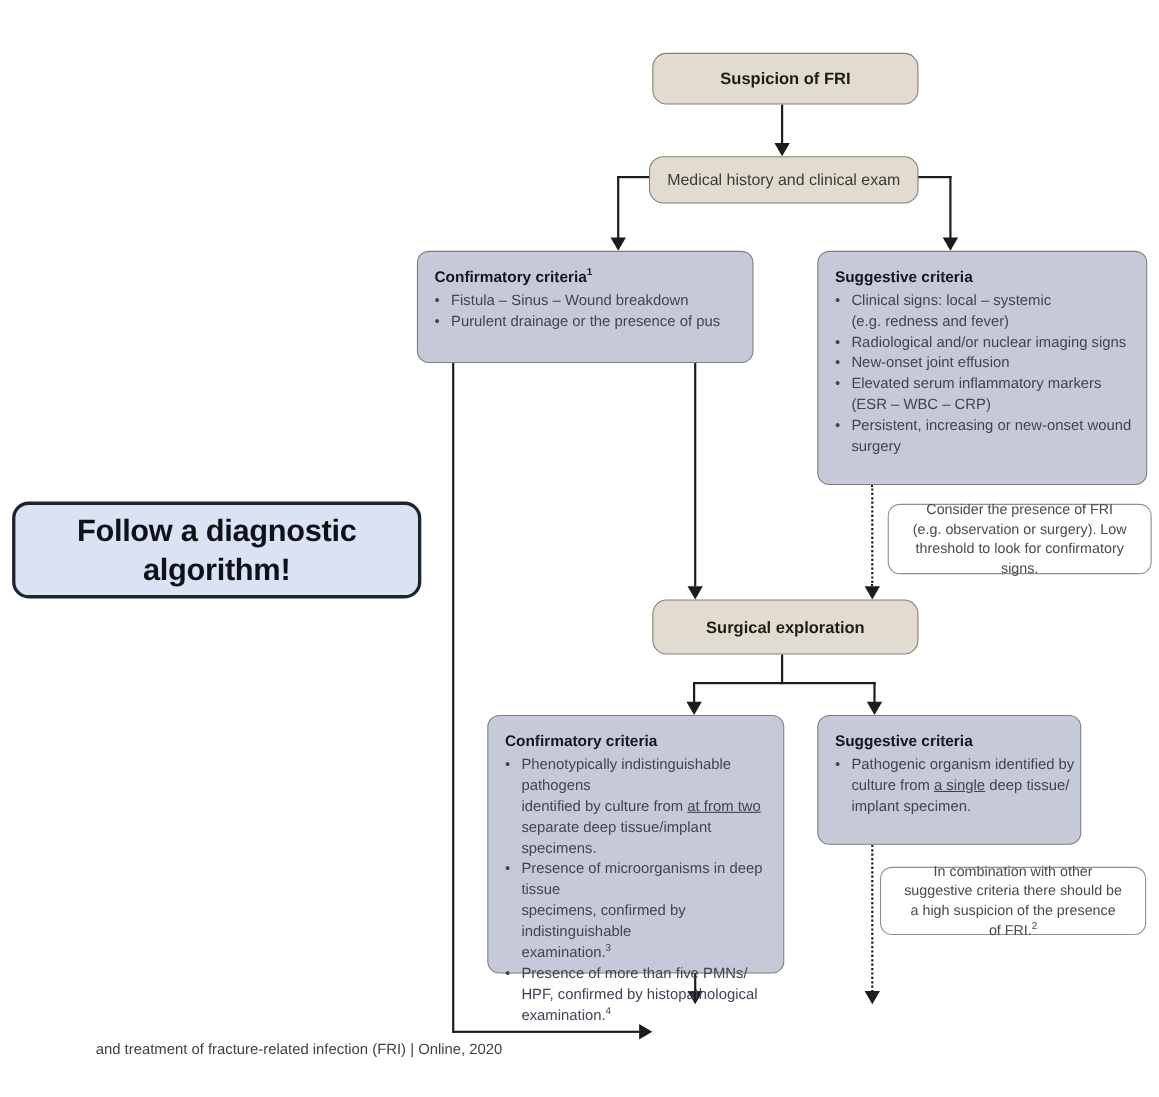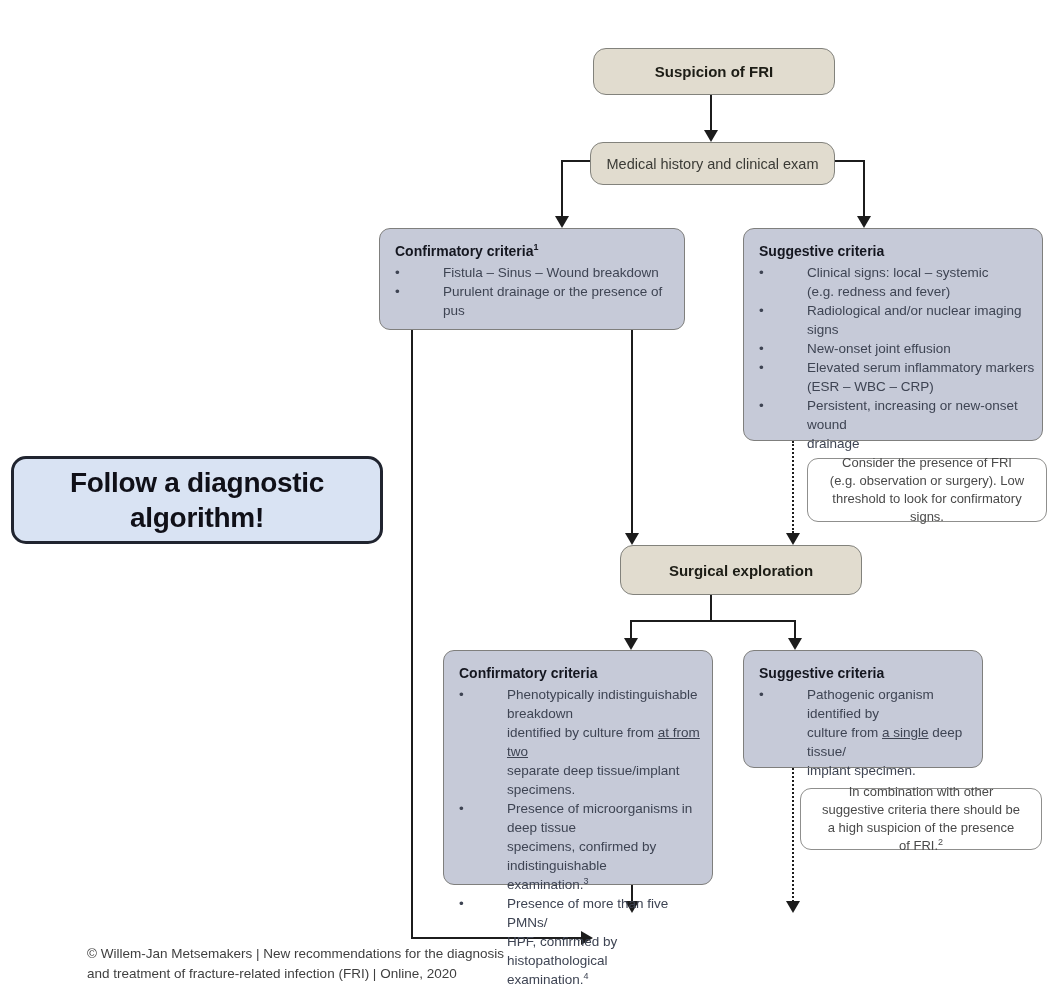--- a/index.html
+++ b/index.html
@@ -33,21 +33,21 @@
     background:var(--box-blue);
     border:1.6px solid #7f7f7d;
     border-radius:11px;
     padding:13px 3px 10px 15px;
     color:var(--body-slate);
     font-size:13.5px;line-height:19px;
   }
   .crit-title{font-weight:bold;color:var(--title-dark);font-size:14px;margin-bottom:2px;}
   .bullet-row{display:flex;}
   .dot{flex:0 0 15px;width:15px;}
-  .bullet-text{flex:1;margin-left:33px;}
+  .bullet-text{flex:1;}
   .u{text-decoration:underline;}
   sup{font-size:9px;line-height:0;vertical-align:super;}
   .note{
     background:var(--note-white);
     border:1.6px solid #8f8f8d;
     border-radius:11px;
     display:flex;align-items:center;justify-content:center;
     text-align:center;color:#4a4a4a;font-size:13px;line-height:18px;
     padding:4px 20px;
   }
@@ -149,43 +149,43 @@
         <div class="bullet-row">
           <span class="dot">•</span>
           <span class="bullet-text"><span>New-onset joint effusion</span></span>
         </div>
         <div class="bullet-row">
           <span class="dot">•</span>
           <span class="bullet-text"><span>Elevated serum inflammatory markers</span><br><span>(ESR – WBC – CRP)</span></span>
         </div>
         <div class="bullet-row">
           <span class="dot">•</span>
-          <span class="bullet-text"><span>Persistent, increasing or new-onset wound</span><br><span>drainage</span></span>
+          <span class="bullet-text"><span>Persistent, increasing or new-onset wound</span><br><span>surgery</span></span>
         </div>
       </div>
   </div>
 
   <div class="node callout" style="left:11px;top:456px;width:372px;height:88px;">
     <span>Follow a diagnostic algorithm!</span>
   </div>
 
   <div class="node note" style="left:807px;top:458px;width:240px;height:64px;">
     <span>Consider the presence of FRI (e.g. observation or surgery). Low threshold to look for confirmatory signs.</span>
   </div>
 
-  <div class="node pill bold" style="left:620px;top:545px;width:242px;height:50px;">
+  <div class="node pill bold" style="left:593px;top:545px;width:242px;height:50px;">
     <span>Surgical exploration</span>
   </div>
 
   <div class="node crit" style="left:443px;top:650px;width:270px;height:235px;">
     <div class="crit-title"><span>Confirmatory criteria</span></div>
     <div>
         <div class="bullet-row">
           <span class="dot">•</span>
-          <span class="bullet-text"><span>Phenotypically indistinguishable breakdown</span><br><span>identified by culture from </span><span class="u">at from two</span><br><span>separate deep tissue/implant specimens.</span></span>
+          <span class="bullet-text"><span>Phenotypically indistinguishable pathogens</span><br><span>identified by culture from </span><span class="u">at from two</span><br><span>separate deep tissue/implant specimens.</span></span>
         </div>
         <div class="bullet-row">
           <span class="dot">•</span>
           <span class="bullet-text"><span>Presence of microorganisms in deep tissue</span><br><span>specimens, confirmed by indistinguishable</span><br><span>examination.</span><sup>3</sup></span>
         </div>
         <div class="bullet-row">
           <span class="dot">•</span>
           <span class="bullet-text"><span>Presence of more than five PMNs/</span><br><span>HPF, confirmed by histopathological</span><br><span>examination.</span><sup>4</sup></span>
         </div>
       </div>
@@ -200,17 +200,16 @@
         </div>
       </div>
   </div>
 
   <div class="node note" style="left:800px;top:788px;width:242px;height:62px;">
     <span><span>In combination with other suggestive criteria there should be a high suspicion of the presence of FRI.</span><sup>2</sup></span>
   </div>
 
 
   <div class="credit">
-    <div>© Willem-Jan Metsemakers | New recommendations for the diagnosis</div>
     <div>and treatment of fracture-related infection (FRI) | Online, 2020</div>
   </div>
 
 </div>
 
 </body></html>

